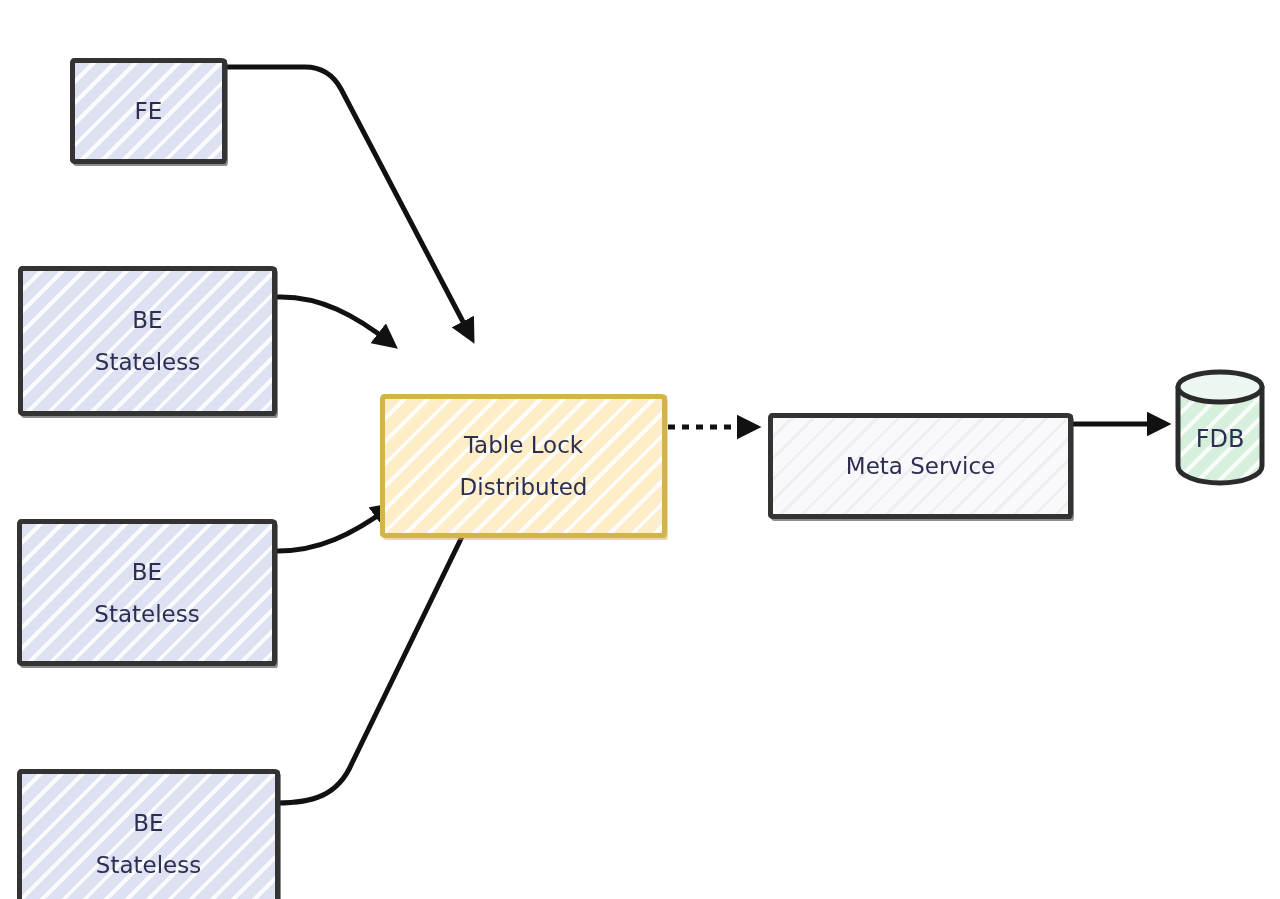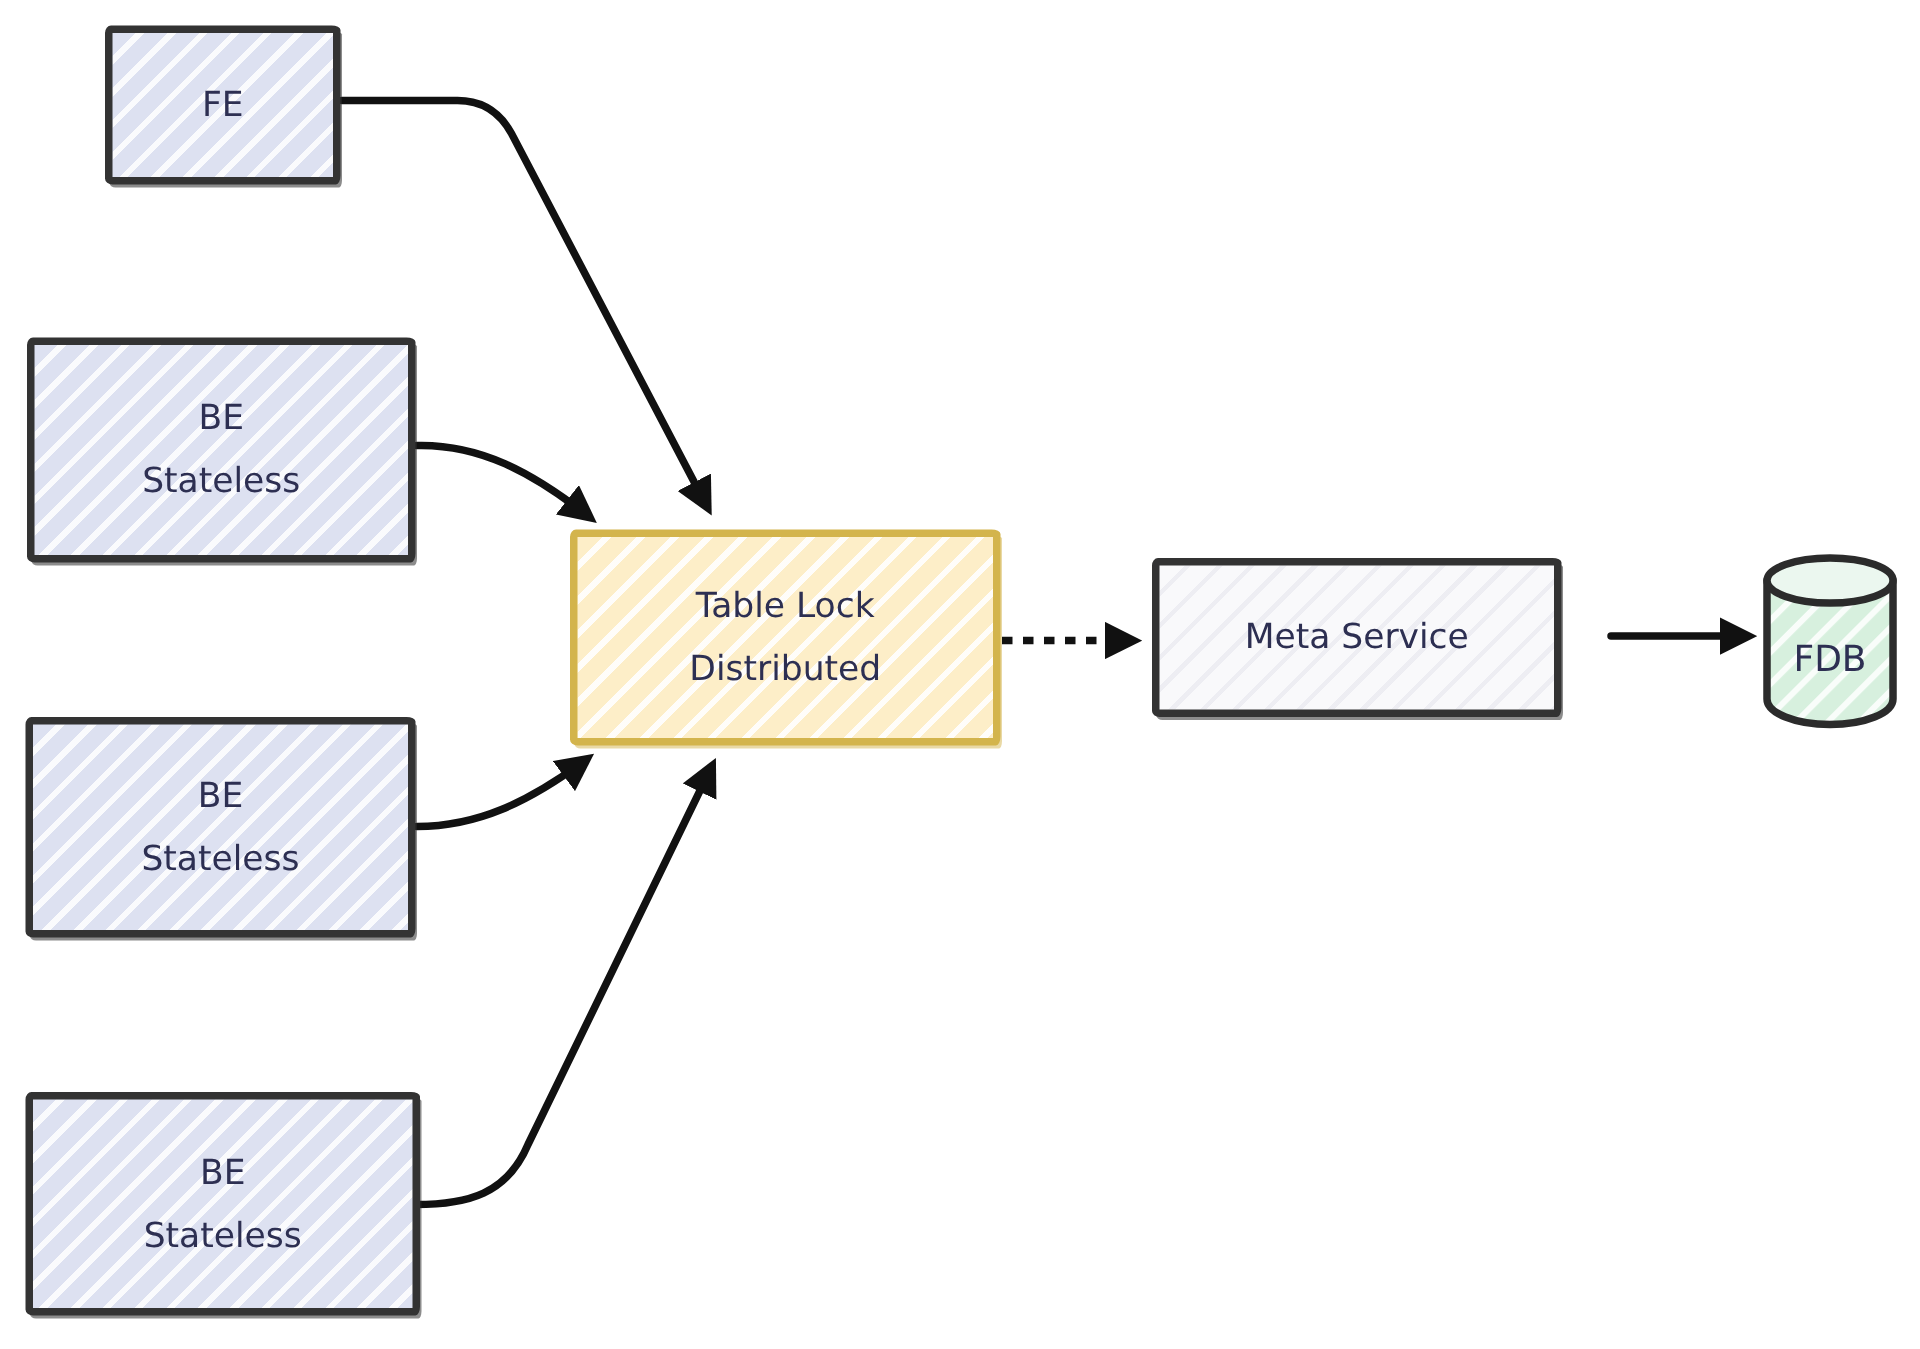--- a/index.html
+++ b/index.html
@@ -20,20 +20,21 @@
     position: absolute;
     display: flex;
     flex-direction: column;
     align-items: center;
     justify-content: center;
     text-align: center;
     color: #2d2f52;
     font-size: 23px;
     line-height: 42px;
     box-sizing: border-box;
+    margin-top: 41px;
   }
   .node span { display: block; white-space: nowrap; }
   
   .b-dark {
     border: 5px solid #333333;
     border-radius: 4px 6px 3px 5px / 5px 3px 6px 4px;
     box-shadow: 2px 3px 0 -1px rgba(45,45,45,0.55);
   }
   
   .b-gold {
@@ -59,21 +60,21 @@
     background-image: repeating-linear-gradient(135deg,
       rgba(255,255,255,0) 0px, rgba(255,255,255,0) 12px,
       rgba(228,228,236,0.55) 12px, rgba(228,228,236,0.55) 15px);
   }
   
   .n-fe   { left: 70px;  top: 17px;  width: 157px; height: 106px; }
   .n-be1  { left: 18px;  top: 225px; width: 259px; height: 150px; }
   .n-be2  { left: 17px;  top: 478px; width: 260px; height: 147px; }
   .n-be3  { left: 17px;  top: 728px; width: 263px; height: 149px; }
   .n-lock { left: 380px; top: 353px; width: 287px; height: 144px; }
-  .n-meta { left: 768px; top: 372px; width: 273px; height: 106px; }
+  .n-meta { left: 768px; top: 372px; width: 305px; height: 106px; }
   svg text.cyl-label {
     font-family: "DejaVu Sans", "Liberation Sans", sans-serif;
     font-size: 24px;
     fill: #2d2f52;
   }
 </style>
 </head>
 <body>
 
 <div class="canvas">

